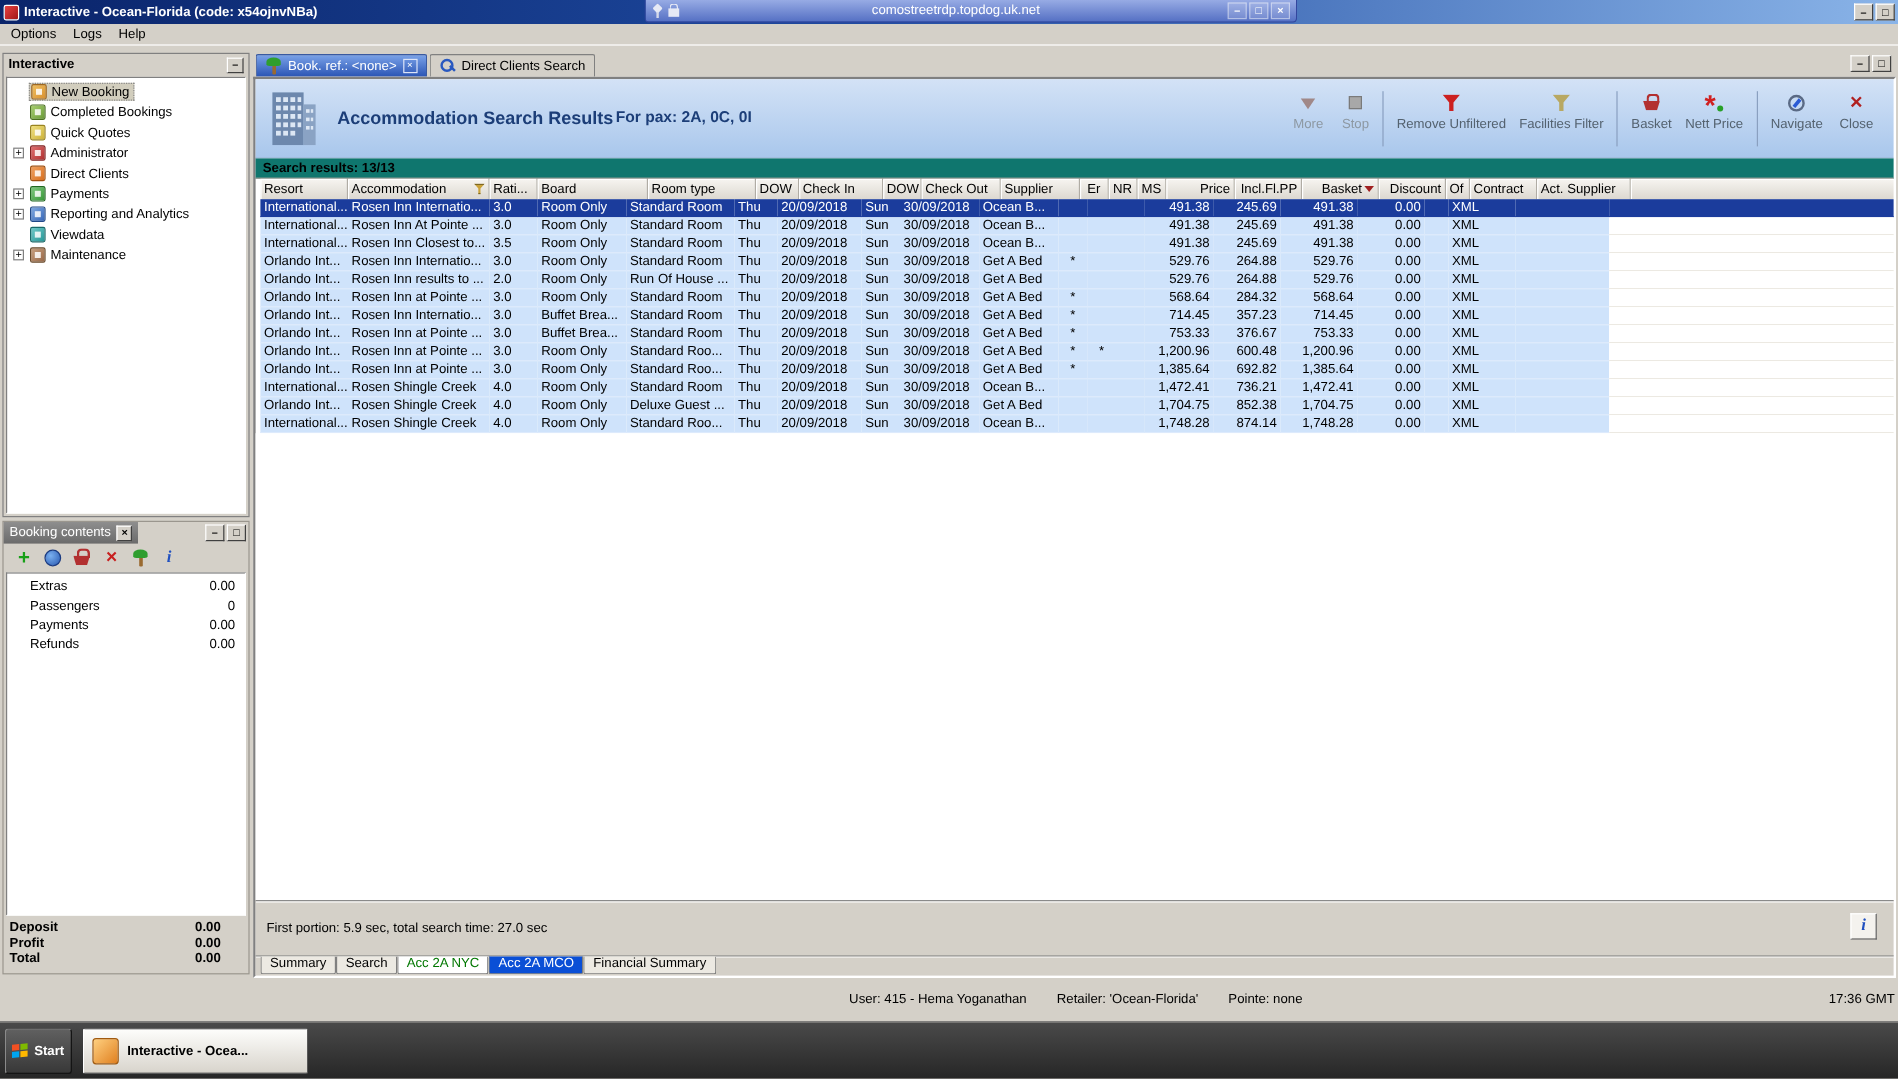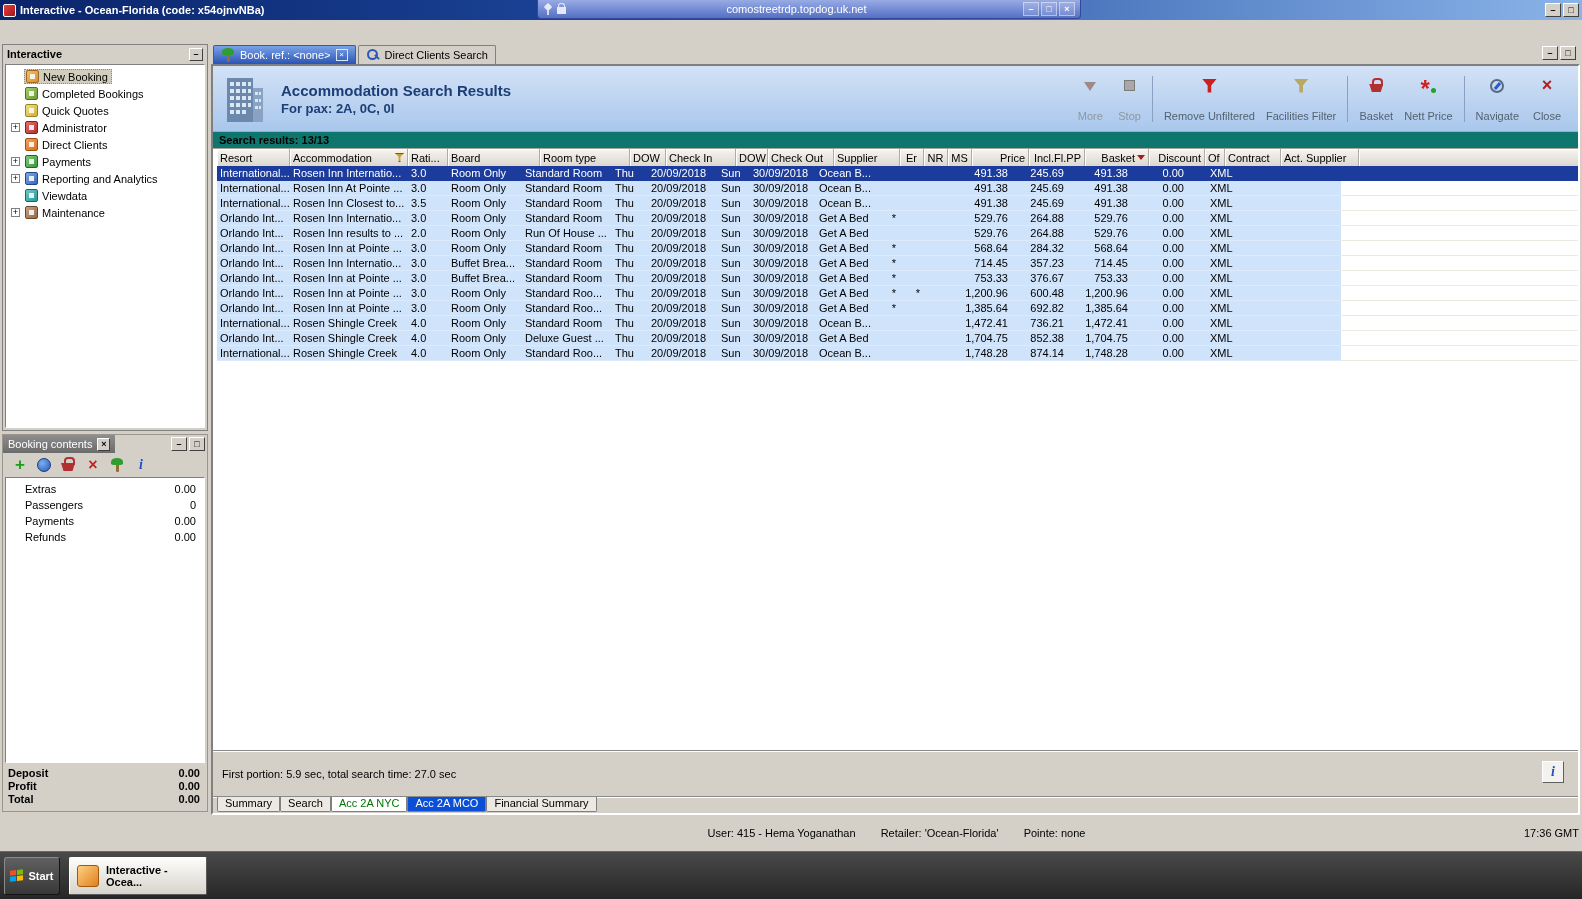--- a/index.html
+++ b/index.html
@@ -79,21 +79,21 @@
   .icon-basket::after{content:"";position:absolute;left:1px;right:1px;bottom:1px;height:8px;background:#b23030;clip-path:polygon(0 0,100% 0,82% 100%,18% 100%);}
   .icon-delete::before{content:"×";color:#c82020;font-size:16px;font-weight:bold;line-height:12px;}
   .icon-palm{position:relative;width:14px;height:14px;}
   .icon-palm::before{content:"";position:absolute;left:6px;bottom:0;width:3px;height:8px;background:#9a6a30;border-radius:1px;}
   .icon-palm::after{content:"";position:absolute;left:1px;top:0;width:12px;height:7px;background:#2f9e2f;border-radius:50% 50% 20% 20%;}
   .icon-info::before{content:"i";font-family:"Liberation Serif","DejaVu Serif",serif;font-style:italic;font-weight:bold;color:#2050c0;font-size:14px;}
   .bk-list{position:absolute;top:42px;left:2px;right:2px;bottom:48px;background:#fff;
     border:1px solid;border-color:#808080 #fff #fff #808080;padding-top:5px;}
   .bk-row{height:16px;display:flex;padding:0 8px 0 19px;}
   .bk-row .v{margin-left:auto;}
-  .bk-totals{position:absolute;left:5px;right:7px;bottom:5px;}
+  .bk-totals{position:absolute;left:5px;right:23px;bottom:5px;}
   .bk-trow{display:flex;font-weight:bold;height:13px;}
   .bk-trow .v{margin-left:auto;}
 
   
   .main{position:absolute;left:211px;top:44px;width:1369px;height:771px;}
   .doc-tabbar{height:20px;display:flex;align-items:flex-end;gap:2px;padding-left:2px;}
   .doc-tab{height:19px;display:flex;align-items:center;gap:5px;padding:0 7px;background:#d4d0c8;
     border:1px solid #808080;border-bottom:none;border-radius:2px 2px 0 0;}
   .doc-tab.active{background:linear-gradient(180deg,#7aa2e8,#2a54b4);color:#fff;border-color:#3a5aa0;}
   .tab-ico{flex:none;}
@@ -104,25 +104,25 @@
   .icon-search-person::before{content:"";position:absolute;left:1px;top:1px;width:7px;height:7px;border:2px solid #2858c0;border-radius:50%;}
   .icon-search-person::after{content:"";position:absolute;left:8px;top:8px;width:6px;height:2px;background:#2858c0;transform:rotate(45deg);}
   .mdi-btns{position:absolute;right:4px;top:2px;display:flex;gap:2px;}
 
   .content{position:absolute;left:0;right:0;top:20px;bottom:0;background:#fff;
     border:2px solid;border-color:#808080 #fff #fff #808080;display:flex;flex-direction:column;}
 
   .results-header-area{height:66px;flex:none;background:linear-gradient(180deg,#d3e2f6,#a9c7ec);
     display:flex;align-items:center;padding:0 10px;border-bottom:1px solid #8fb0d8;}
   .building-icon{margin-right:14px;flex:none;}
-  .hdr-text{display:flex;flex-direction:column;gap:2px;}
+  .hdr-text{display:flex;gap:2px;}
   .hdr-title{color:#1c3e78;font-size:15px;font-weight:bold;}
   .hdr-sub{color:#1c3e78;font-size:13px;font-weight:bold;}
   .hdr-toolbar{margin-left:auto;display:flex;align-items:center;gap:11px;height:100%;padding-right:4px;}
-  .tool{display:flex;flex-direction:column;align-items:center;justify-content:space-between;min-width:34px;color:#54626f;height:46px;}
+  .tool{display:flex;flex-direction:column;align-items:center;justify-content:flex-start;min-width:34px;color:#54626f;height:46px;}
   .tool.sep-after{border-right:1px solid #8aa0c0;padding-right:11px;}
   .tool.disabled{color:#8d98a2;}
   .tool .ticon{height:20px;display:flex;align-items:center;justify-content:center;margin-bottom:2px;}
   .icon-more{width:0;height:0;border:6px solid transparent;border-top:9px solid #9a6060;margin-top:8px;}
   .tool.disabled .icon-more{border-top-color:#a08888;}
   .icon-stop{width:11px;height:11px;background:#a8a8a8;border:1px solid #7a7a7a;}
   .icon-funnel-red{width:15px;height:14px;background:#cc2020;clip-path:polygon(0 0,100% 0,62% 50%,62% 100%,38% 100%,38% 50%);}
   .icon-funnel-q{width:15px;height:14px;background:#b8a862;clip-path:polygon(0 0,100% 0,62% 50%,62% 100%,38% 100%,38% 50%);}
   .icon-nett{position:relative;width:16px;height:16px;}
   .icon-nett::before{content:"*";color:#d02020;font-size:24px;line-height:22px;font-weight:bold;}
@@ -173,21 +173,21 @@
   
   .taskbar{position:absolute;left:0;bottom:0;width:100%;height:48px;
     background:linear-gradient(180deg,#4a4a4a,#262626);border-top:1px solid #6a6a6a;
     display:flex;align-items:center;padding:0 4px;gap:9px;color:#fff;}
   .start-btn{width:56px;height:38px;background:linear-gradient(180deg,#606060,#383838);
     border:1px solid;border-color:#8a8a8a #141414 #141414 #8a8a8a;border-radius:3px;
     display:flex;align-items:center;justify-content:center;gap:5px;font-weight:bold;}
   .win-flag{display:grid;grid-template-columns:6px 6px;grid-template-rows:5px 5px;gap:1px;transform:skewY(-6deg);}
   .win-flag i{display:block;}
   .wf-r{background:#f25022;}.wf-g{background:#7fba00;}.wf-b{background:#00a4ef;}.wf-y{background:#ffb900;}
-  .task-btn{width:138px;height:38px;background:linear-gradient(180deg,#fdfdfb,#d8d4cc);color:#000;
+  .task-btn{width:188px;height:38px;background:linear-gradient(180deg,#fdfdfb,#d8d4cc);color:#000;
     border:1px solid;border-color:#fff #5a5a5a #5a5a5a #fff;border-radius:2px;
     display:flex;align-items:center;gap:7px;padding:0 7px;font-weight:bold;}
   .task-ico{width:22px;height:22px;border-radius:3px;background:linear-gradient(135deg,#ffd080,#e08020);border:1px solid #a05a10;flex:none;}
   .tray{margin-left:auto;height:42px;display:flex;align-items:center;gap:9px;padding:0 10px;border-left:1px solid #666;}
   .tray-kbd{width:17px;height:12px;background:#e8e8e8;border:1px solid #8a8a8a;border-radius:1px;}
   .tray-net{width:15px;height:11px;background:#2a2a2a;border:1px solid #cfcfcf;box-shadow:inset 0 0 0 1px #4aa34a;}
   .tray-vol{width:0;height:0;border:6px solid transparent;border-left:9px solid #e0e0e0;}
   .tray-clock{text-align:right;line-height:1.35;white-space:nowrap;}
 </style>
 </head>
@@ -208,20 +208,28 @@
     <span class="rdp-pin"></span>
     <span class="rdp-lock"></span>
     <span class="rdp-addr">comostreetrdp.topdog.uk.net</span>
     <span class="rdp-btns">
       <span class="rbtn glyph-min"></span>
       <span class="rbtn glyph-max"></span>
       <span class="rbtn glyph-close"></span>
     </span>
   </div>
 
+  <div class="menubar">
+
+      <span class="menu-item">Options</span>
+
+      <span class="menu-item">Logs</span>
+
+      <span class="menu-item">Help</span>
+    </div>
 
   <div class="sidebar">
     <div class="sidebar-header">
       <span>Interactive</span>
       <span class="collapse-btn glyph-min"></span>
     </div>
     <div class="tree">
 
         <div class="tree-item selected">
           <span class="expander"></span>

